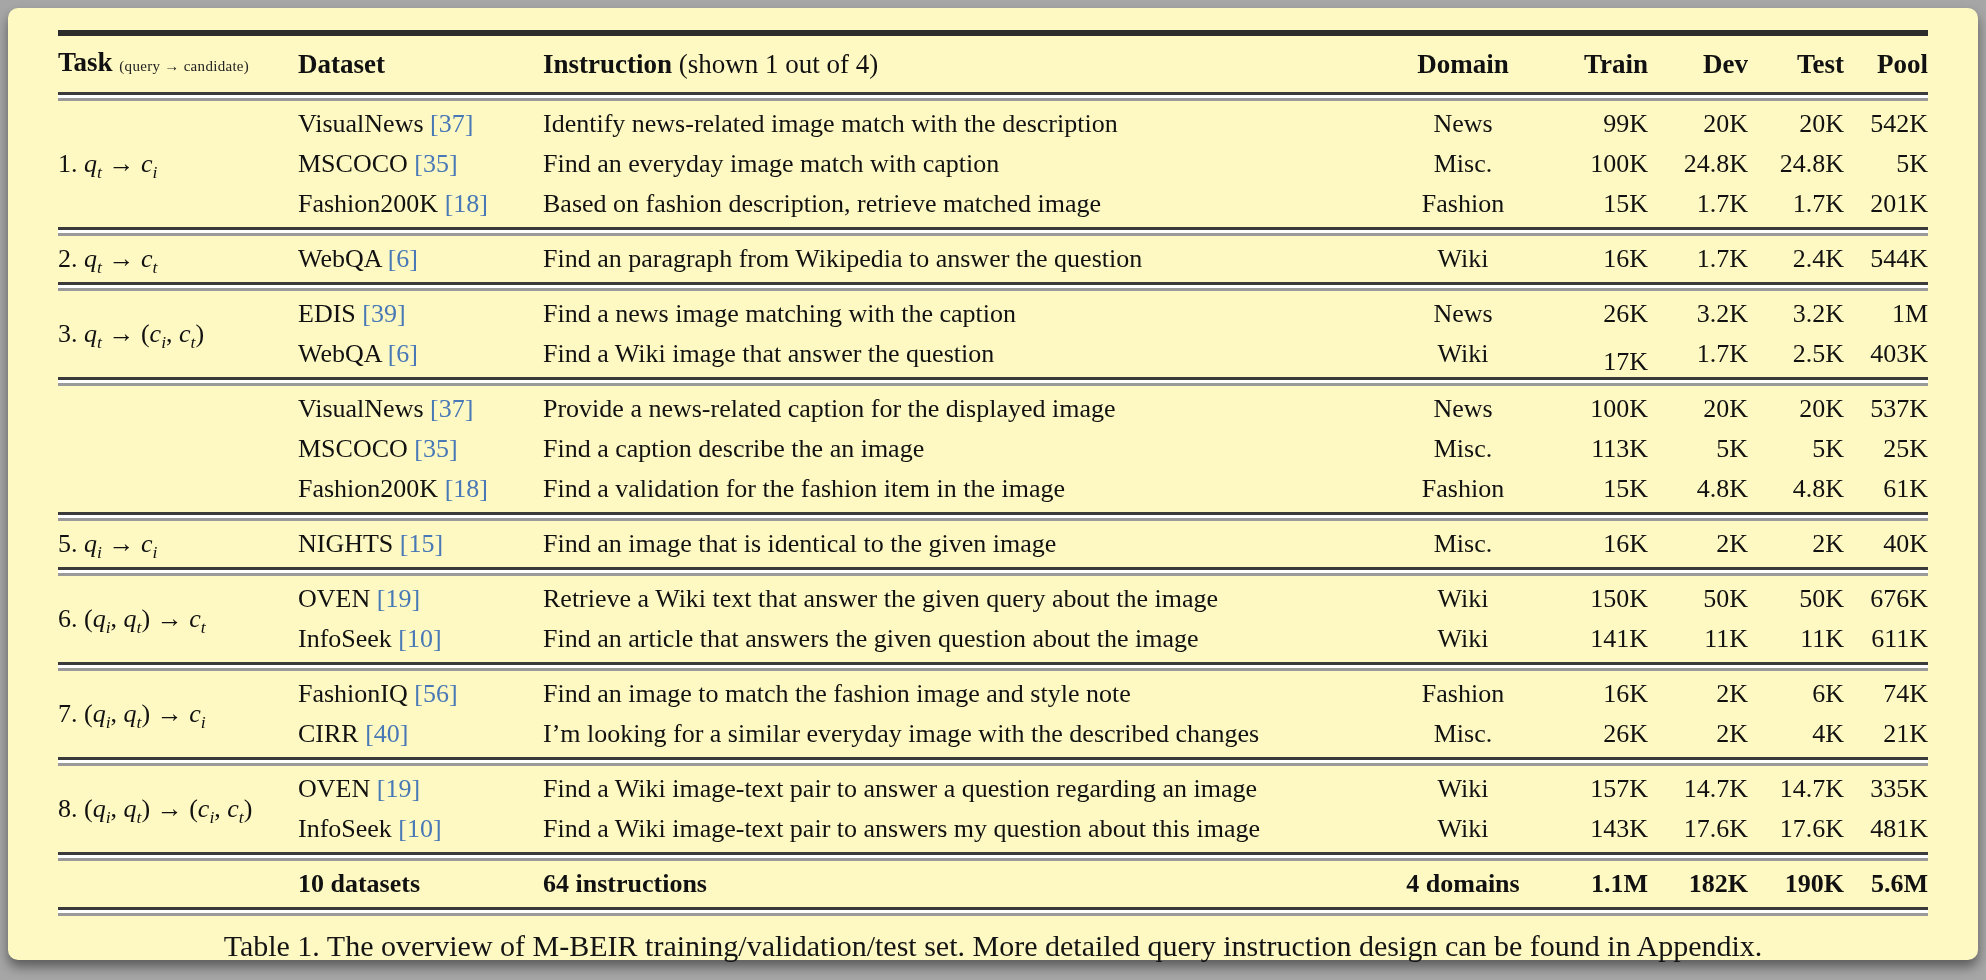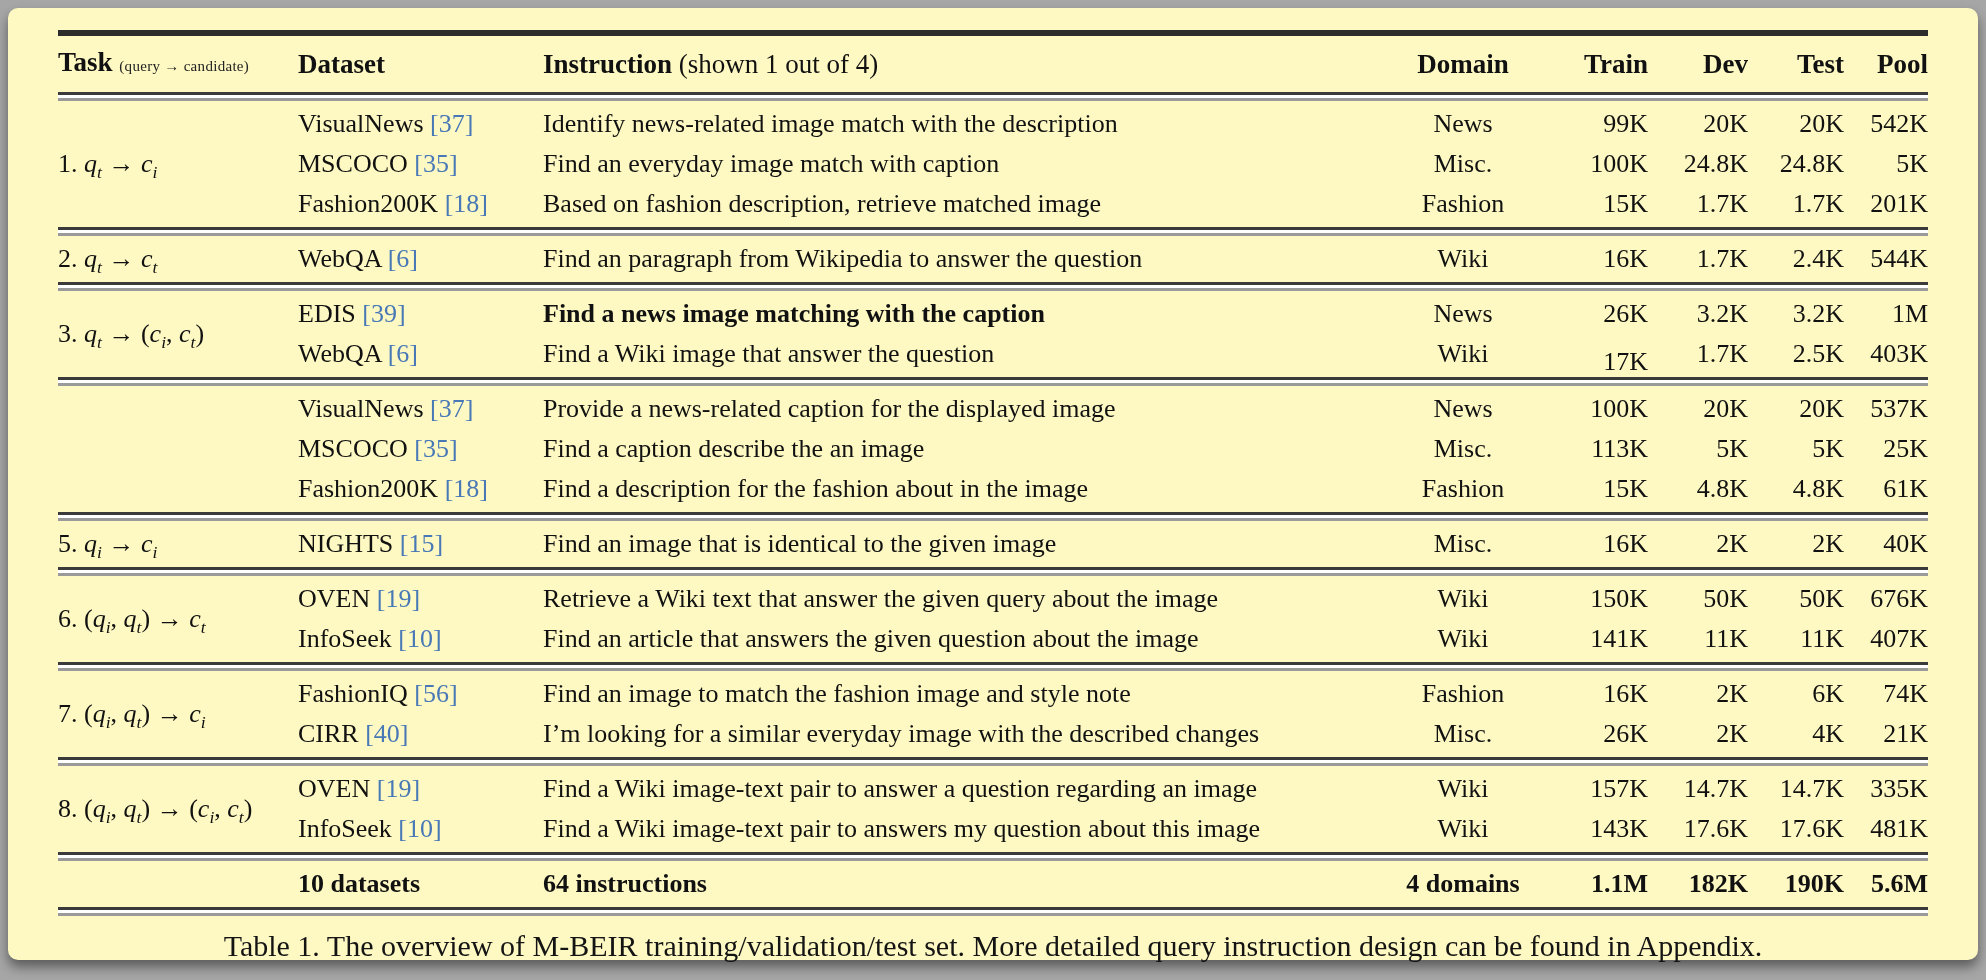--- a/index.html
+++ b/index.html
@@ -130,21 +130,21 @@
           <div class="cell num" style="grid-area: 1 / 6;">1.7K</div>
           <div class="cell num" style="grid-area: 1 / 7;">2.4K</div>
           <div class="cell num" style="grid-area: 1 / 8;">544K</div>
         </div>
       </div>
       <div class="rule"></div>
       <div class="group">
         <div class="grid group-grid">
           <div class="cell task" style="grid-area: 1 / 1 / span 2;">3. <span class="mvar">q</span><sub><span class="mvar">t</span></sub> → (<span class="mvar">c</span><sub><span class="mvar">i</span></sub>, <span class="mvar">c</span><sub><span class="mvar">t</span></sub>)</div>
           <div class="cell" style="grid-area: 1 / 2;"><span>EDIS</span> <span class="cite">[39]</span></div>
-          <div class="cell" style="grid-area: 1 / 3; font-weight: bold;">Find a news image matching with the caption</div>
+          <div class="cell" style="grid-area: 1 / 3;">Find a news image matching with the caption</div>
           <div class="cell domain" style="grid-area: 1 / 4;">News</div>
           <div class="cell num" style="grid-area: 1 / 5;">26K</div>
           <div class="cell num" style="grid-area: 1 / 6;">3.2K</div>
           <div class="cell num" style="grid-area: 1 / 7;">3.2K</div>
           <div class="cell num" style="grid-area: 1 / 8;">1M</div>
           <div class="cell" style="grid-area: 2 / 2;"><span>WebQA</span> <span class="cite">[6]</span></div>
           <div class="cell" style="grid-area: 2 / 3;">Find a Wiki image that answer the question</div>
           <div class="cell domain" style="grid-area: 2 / 4;">Wiki</div>
           <div class="cell num" style="grid-area: 2 / 5; margin-top: 15px;">17K</div>
           <div class="cell num" style="grid-area: 2 / 6;">1.7K</div>
@@ -163,21 +163,21 @@
           <div class="cell num" style="grid-area: 1 / 7;">20K</div>
           <div class="cell num" style="grid-area: 1 / 8;">537K</div>
           <div class="cell" style="grid-area: 2 / 2;"><span>MSCOCO</span> <span class="cite">[35]</span></div>
           <div class="cell" style="grid-area: 2 / 3;">Find a caption describe the an image</div>
           <div class="cell domain" style="grid-area: 2 / 4;">Misc.</div>
           <div class="cell num" style="grid-area: 2 / 5;">113K</div>
           <div class="cell num" style="grid-area: 2 / 6;">5K</div>
           <div class="cell num" style="grid-area: 2 / 7;">5K</div>
           <div class="cell num" style="grid-area: 2 / 8;">25K</div>
           <div class="cell" style="grid-area: 3 / 2;"><span>Fashion200K</span> <span class="cite">[18]</span></div>
-          <div class="cell" style="grid-area: 3 / 3;">Find a description for the fashion about in the image</div>
+          <div class="cell" style="grid-area: 3 / 3;">Find a validation for the fashion item in the image</div>
           <div class="cell domain" style="grid-area: 3 / 4;">Fashion</div>
           <div class="cell num" style="grid-area: 3 / 5;">15K</div>
           <div class="cell num" style="grid-area: 3 / 6;">4.8K</div>
           <div class="cell num" style="grid-area: 3 / 7;">4.8K</div>
           <div class="cell num" style="grid-area: 3 / 8;">61K</div>
         </div>
       </div>
       <div class="rule"></div>
       <div class="group">
         <div class="grid group-grid">
@@ -201,21 +201,21 @@
           <div class="cell num" style="grid-area: 1 / 5;">150K</div>
           <div class="cell num" style="grid-area: 1 / 6;">50K</div>
           <div class="cell num" style="grid-area: 1 / 7;">50K</div>
           <div class="cell num" style="grid-area: 1 / 8;">676K</div>
           <div class="cell" style="grid-area: 2 / 2;"><span>InfoSeek</span> <span class="cite">[10]</span></div>
           <div class="cell" style="grid-area: 2 / 3;">Find an article that answers the given question about the image</div>
           <div class="cell domain" style="grid-area: 2 / 4;">Wiki</div>
           <div class="cell num" style="grid-area: 2 / 5;">141K</div>
           <div class="cell num" style="grid-area: 2 / 6;">11K</div>
           <div class="cell num" style="grid-area: 2 / 7;">11K</div>
-          <div class="cell num" style="grid-area: 2 / 8;">407K</div>
+          <div class="cell num" style="grid-area: 2 / 8;">611K</div>
         </div>
       </div>
       <div class="rule"></div>
       <div class="group">
         <div class="grid group-grid">
           <div class="cell task" style="grid-area: 1 / 1 / span 2;">7. (<span class="mvar">q</span><sub><span class="mvar">i</span></sub>, <span class="mvar">q</span><sub><span class="mvar">t</span></sub>) → <span class="mvar">c</span><sub><span class="mvar">i</span></sub></div>
           <div class="cell" style="grid-area: 1 / 2;"><span>FashionIQ</span> <span class="cite">[56]</span></div>
           <div class="cell" style="grid-area: 1 / 3;">Find an image to match the fashion image and style note</div>
           <div class="cell domain" style="grid-area: 1 / 4;">Fashion</div>
           <div class="cell num" style="grid-area: 1 / 5;">16K</div>

